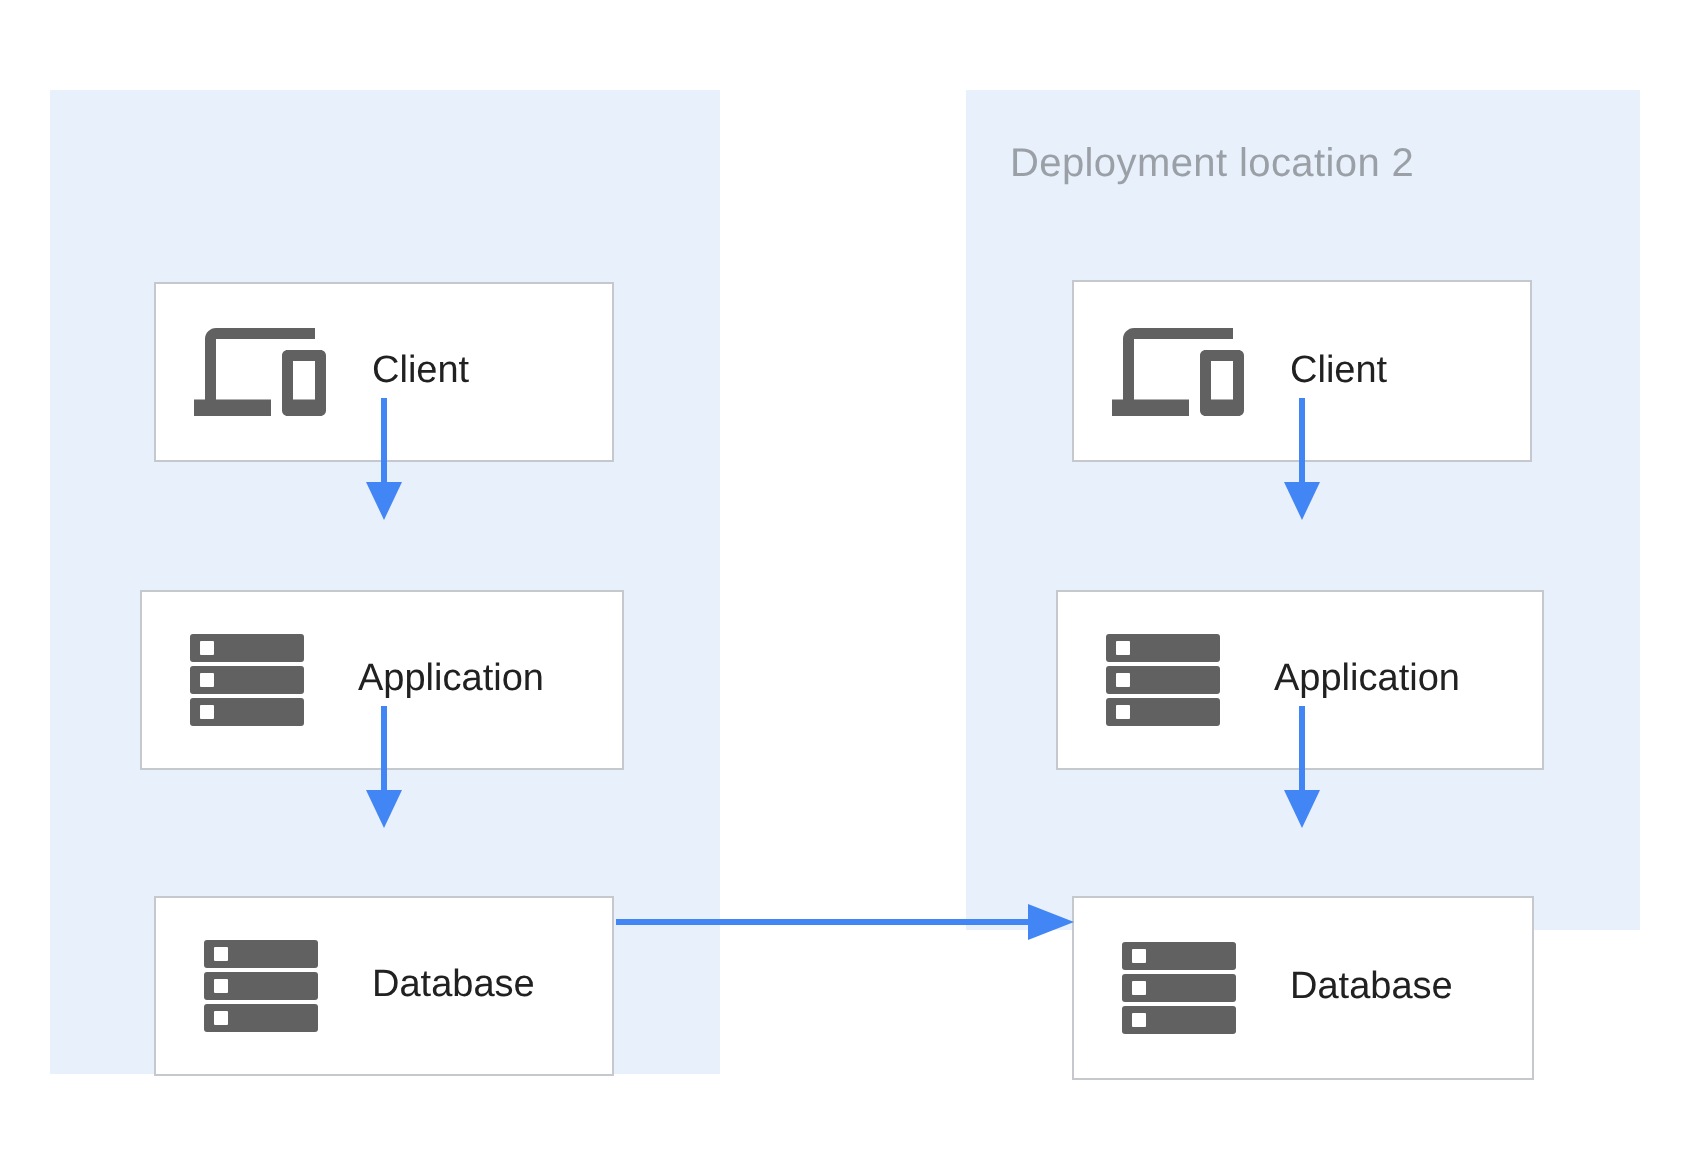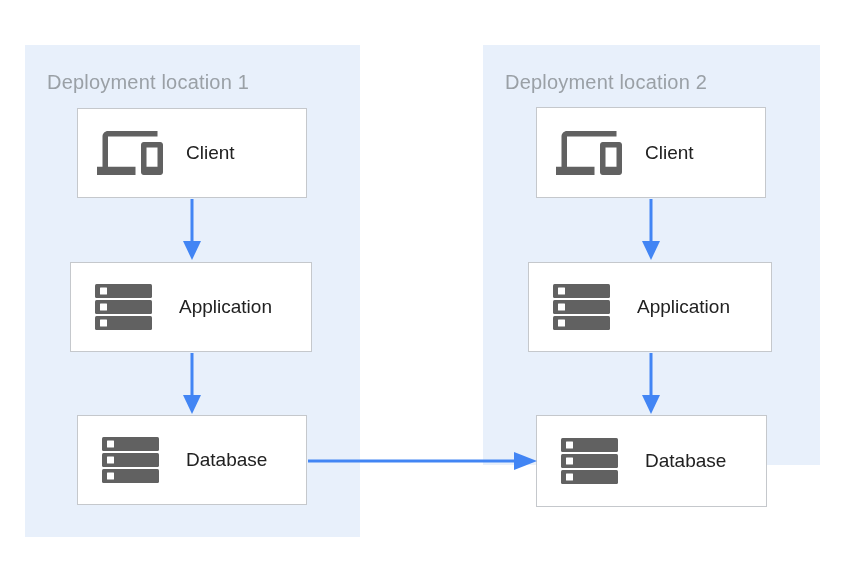--- a/index.html
+++ b/index.html
@@ -37,20 +37,21 @@
     letter-spacing: 0.2px;
     white-space: nowrap;
   }
   .node {
     position: absolute;
     background: var(--node-bg);
     border: 1px solid var(--node-border);
     display: flex;
     align-items: center;
     padding-left: 17px;
+    margin-top: 33px;
   }
   .node .icon {
     display: inline-flex;
     align-items: center;
     justify-content: center;
     flex: none;
     width: 70px;
   }
   .node .icon svg { display: block; }
   .icon-fill { fill: var(--icon-gray); }
@@ -75,21 +76,20 @@
   }
   .arrow-line { stroke: var(--arrow-blue); stroke-width: 3; fill: none; }
   .arrow-head { fill: var(--arrow-blue); stroke: none; }
 </style>
 </head>
 <body>
 
 <div class="canvas">
 
   <section class="location location-1">
-    <div class="location-label">Deployment location 1</div>
 
     <div class="node node-client-1">
       <span class="icon">
         <svg width="66" height="50" viewBox="0 3 24 18" aria-hidden="true">
           <path class="icon-fill" d="M4 6h18V4H4c-1.1 0-2 .9-2 2v11H0v3h14v-3H4V6zm19 2h-6c-.55 0-1 .45-1 1v10c0 .55.45 1 1 1h6c.55 0 1-.45 1-1V9c0-.55-.45-1-1-1zm-1 9h-4v-7h4v7z"></path>
         </svg>
       </span>
       <span class="node-label">Client</span>
     </div>
 

